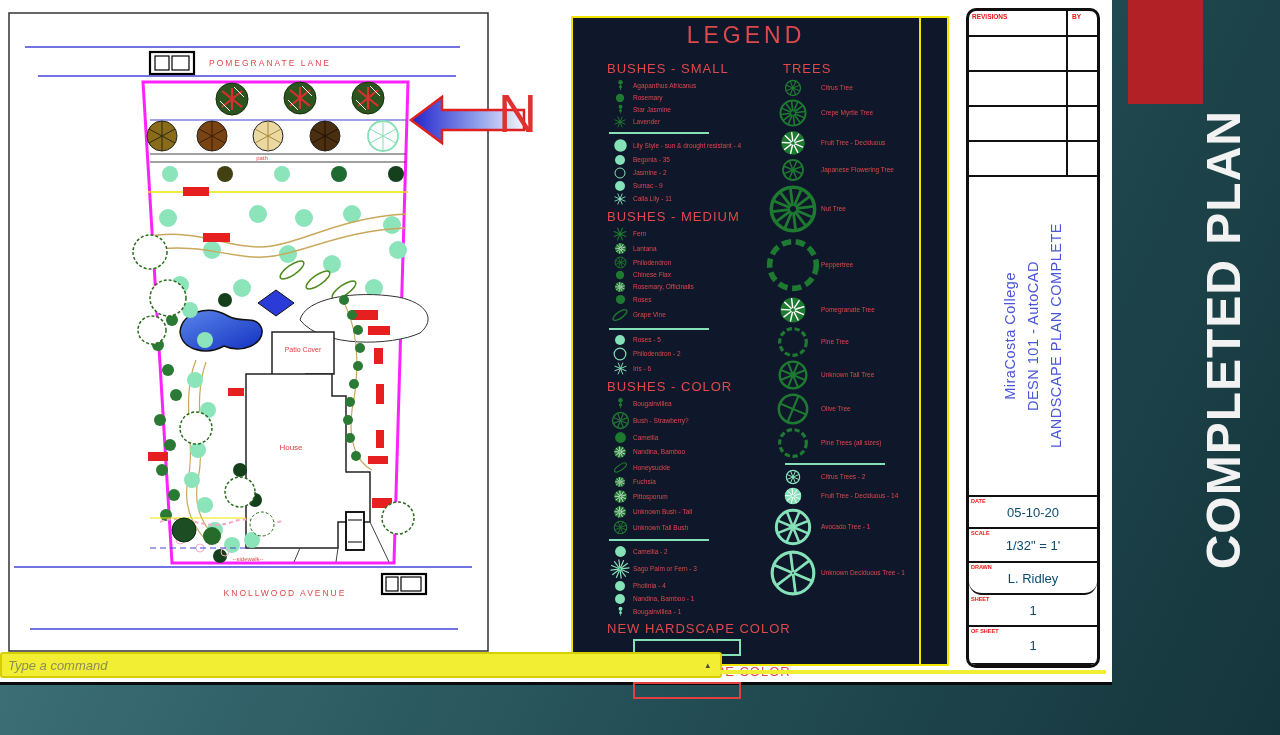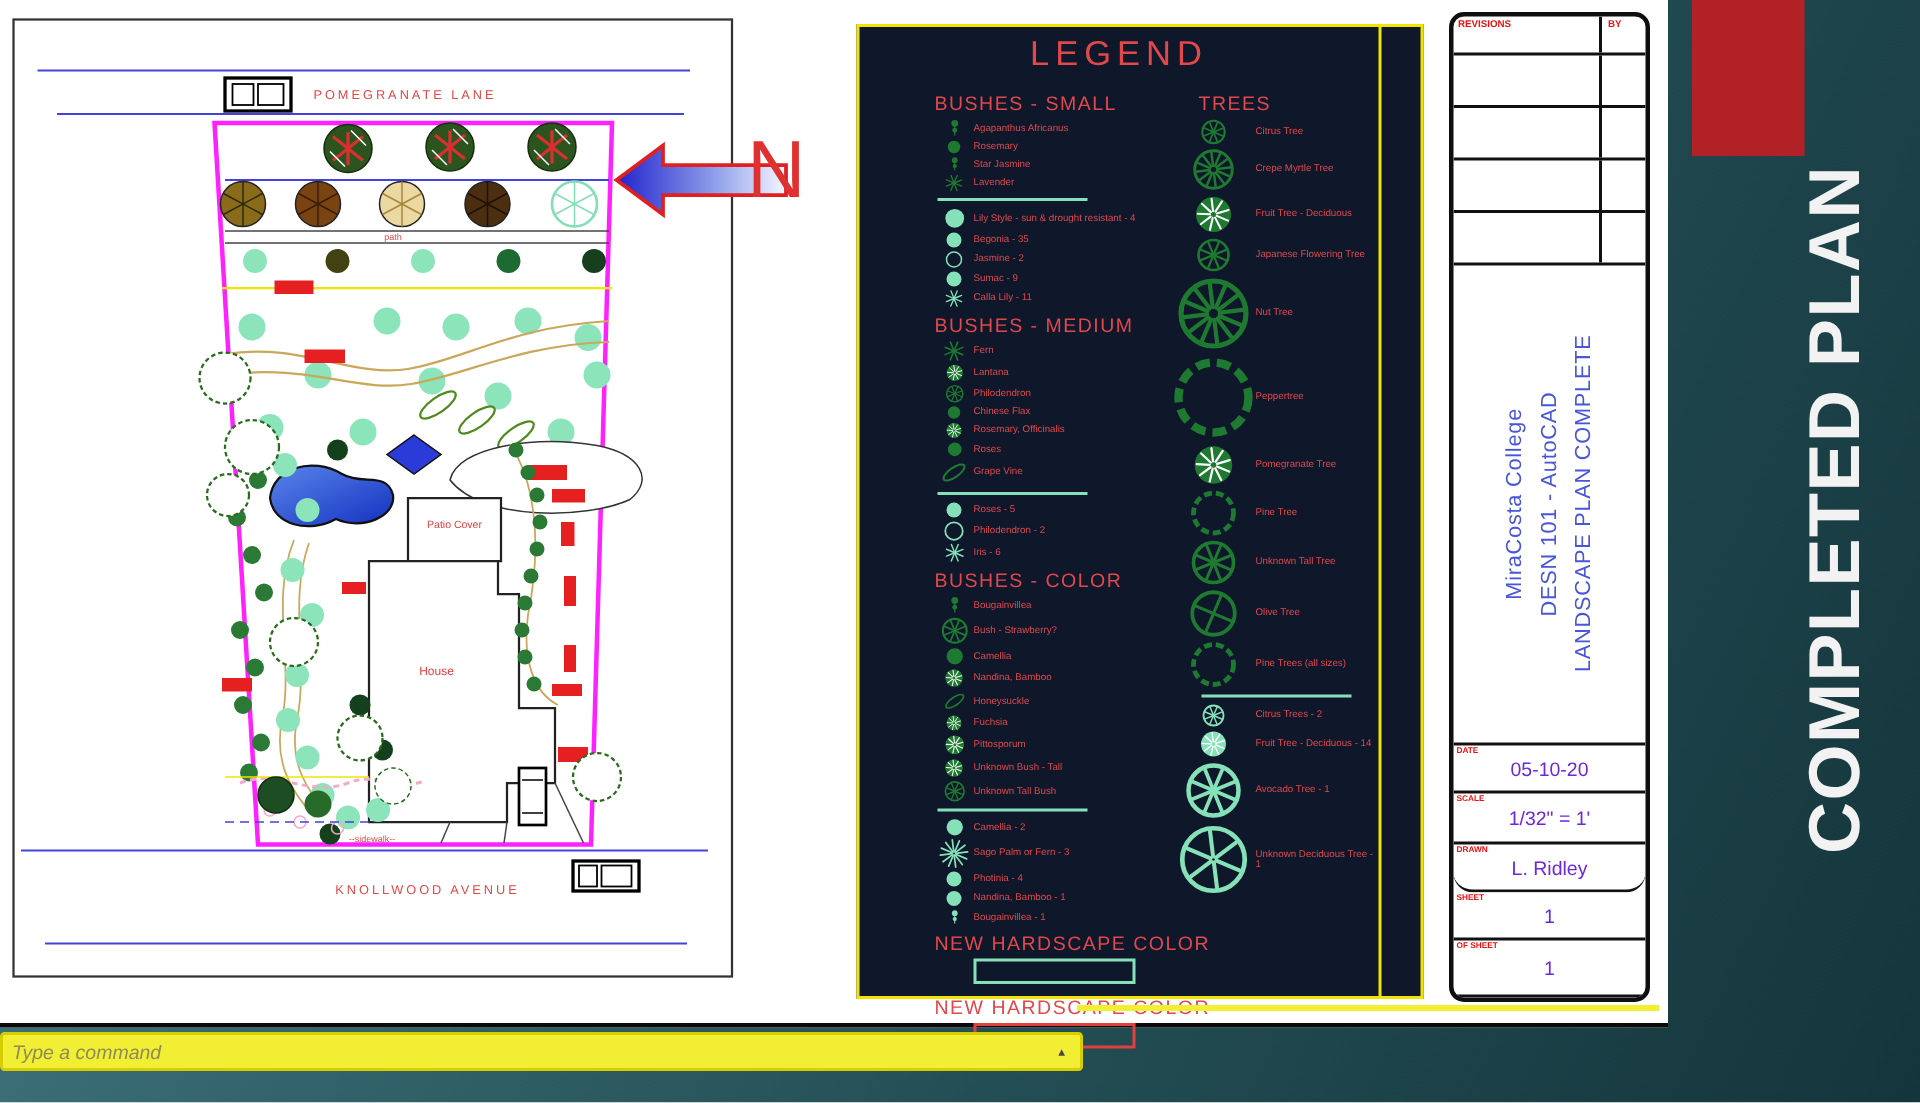--- a/index.html
+++ b/index.html
@@ -18,21 +18,21 @@
   .north-n{position:absolute;left:498px;top:86px;font-size:54px;color:#e03030;line-height:1;}
   
   .legend-panel{position:absolute;left:571px;top:16px;width:374px;height:646px;
     border:2px solid #f0e400;background:#0f172a;}
   .legend-inner-vline{position:absolute;left:346px;top:0;bottom:0;width:2px;background:#f0e400;}
   .legend-title{position:absolute;left:0;top:4px;width:346px;text-align:center;
     color:#e0484c;font-size:23px;letter-spacing:4px;}
   .lg-col{position:absolute;top:40px;}
   .lg-col-left{left:34px;width:174px;}
   .lg-col-right{left:210px;width:134px;}
-  .lg-section{margin-bottom:4px;margin-left:16px;}
+  .lg-section{margin-bottom:4px;}
   .lg-title{font-size:13px;color:#e0484c;letter-spacing:1px;margin:3px 0 3px 0;white-space:nowrap;}
   .lg-row{display:flex;align-items:center;margin-bottom:1px;}
   .lg-sym{flex:none;display:flex;justify-content:center;align-items:center;}
   .lg-col-left .lg-sym{width:26px;}
   .lg-col-right .lg-sym{width:56px;margin-left:-18px;}
   .lg-label{font-size:6.5px;color:#e0484c;line-height:1.15;}
   .lg-div{height:2px;background:#85e2b8;width:100px;margin:4px 0 4px 2px;}
   .lg-swatch{width:104px;height:13px;border:2px solid #85e2b8;margin:3px 0 8px 26px;}
   .titleblock{position:absolute;left:966px;top:8px;width:134px;height:660px;background:#fff;
     border:3px solid #0f0f0f;border-radius:10px;overflow:hidden;display:flex;flex-direction:column;box-sizing:border-box;}
@@ -45,24 +45,24 @@
   .tb-title{flex:1 1 auto;border-bottom:2.5px solid #111;display:flex;flex-direction:row;justify-content:center;align-items:center;gap:7px;padding:6px 0;}
   .tb-title span{writing-mode:vertical-rl;transform:rotate(180deg);color:#4956d8;font-size:14.5px;letter-spacing:0.5px;white-space:nowrap;}
   .tb-field{position:relative;border-bottom:2.5px solid #111;display:flex;justify-content:center;align-items:center;}
   #tb-fields .tb-field:nth-child(1){height:30px;}
   #tb-fields .tb-field:nth-child(2){height:32px;}
   #tb-fields .tb-field:nth-child(3){height:30px;border-radius:13px;}
   #tb-fields .tb-field:nth-child(4){height:30px;}
   #tb-fields .tb-field:nth-child(5){height:36px;}
   #tb-fields .tb-field:nth-child(6){height:38px;border-bottom:none;}
   .tb-label{position:absolute;left:2px;top:1px;font-size:5.5px;font-weight:bold;color:#ee1111;}
-  .tb-value{color:#6d28d9;font-size:13px;}
+  .tb-value{color:#0c4a6e;font-size:13px;}
   
   .command-bar{position:absolute;left:0;top:652px;width:722px;height:26px;background:#f2ee33;
-    border:2px solid #d6ce00;box-sizing:border-box;border-radius:3px;margin-top:36px;}
+    border:2px solid #d6ce00;box-sizing:border-box;border-radius:3px;}
   .command-text{position:absolute;left:6px;top:4px;font-style:italic;font-size:13px;color:#8c8d58;}
   .command-caret{position:absolute;right:10px;top:6px;font-size:9px;color:#4a4a3a;}
   .command-ext{position:absolute;left:718px;top:670px;width:388px;height:4px;background:#f2ee33;}
   
   .accent-rect{position:absolute;left:1128px;top:0;width:75px;height:104px;background:#b22126;}
   .slide-title{position:absolute;left:1168px;top:40px;width:110px;height:600px;
     display:flex;justify-content:center;align-items:center;}
   .slide-title span{writing-mode:vertical-rl;transform:rotate(180deg);
     font-size:48px;font-weight:bold;color:#f2f2f2;letter-spacing:1px;white-space:nowrap;}
 </style>

